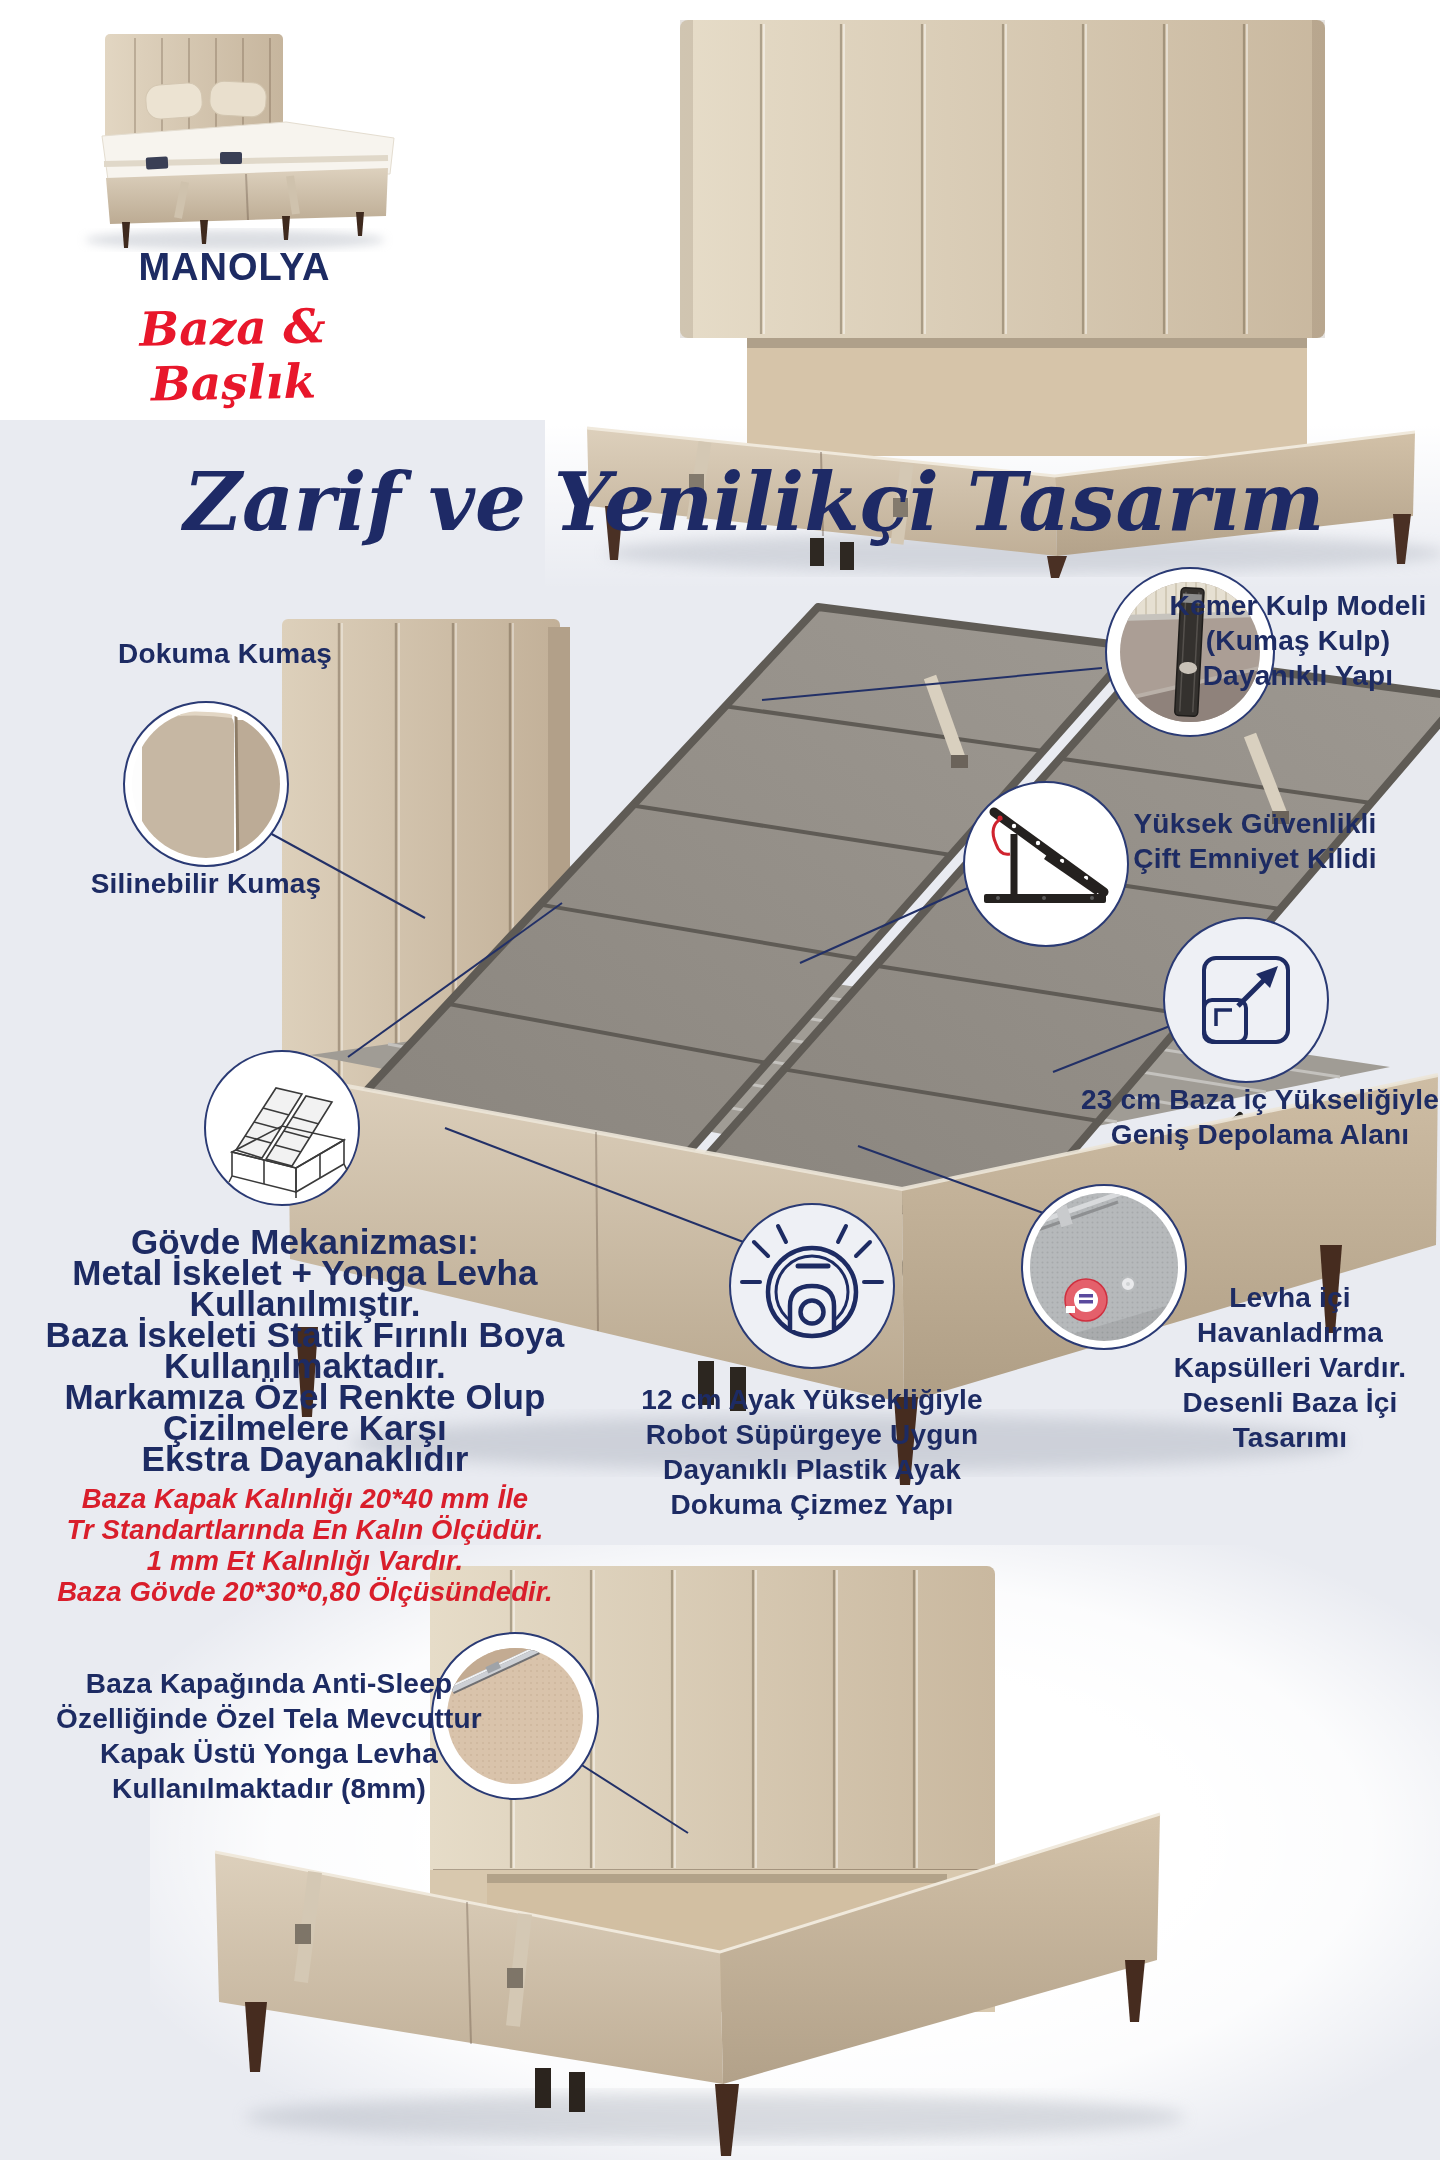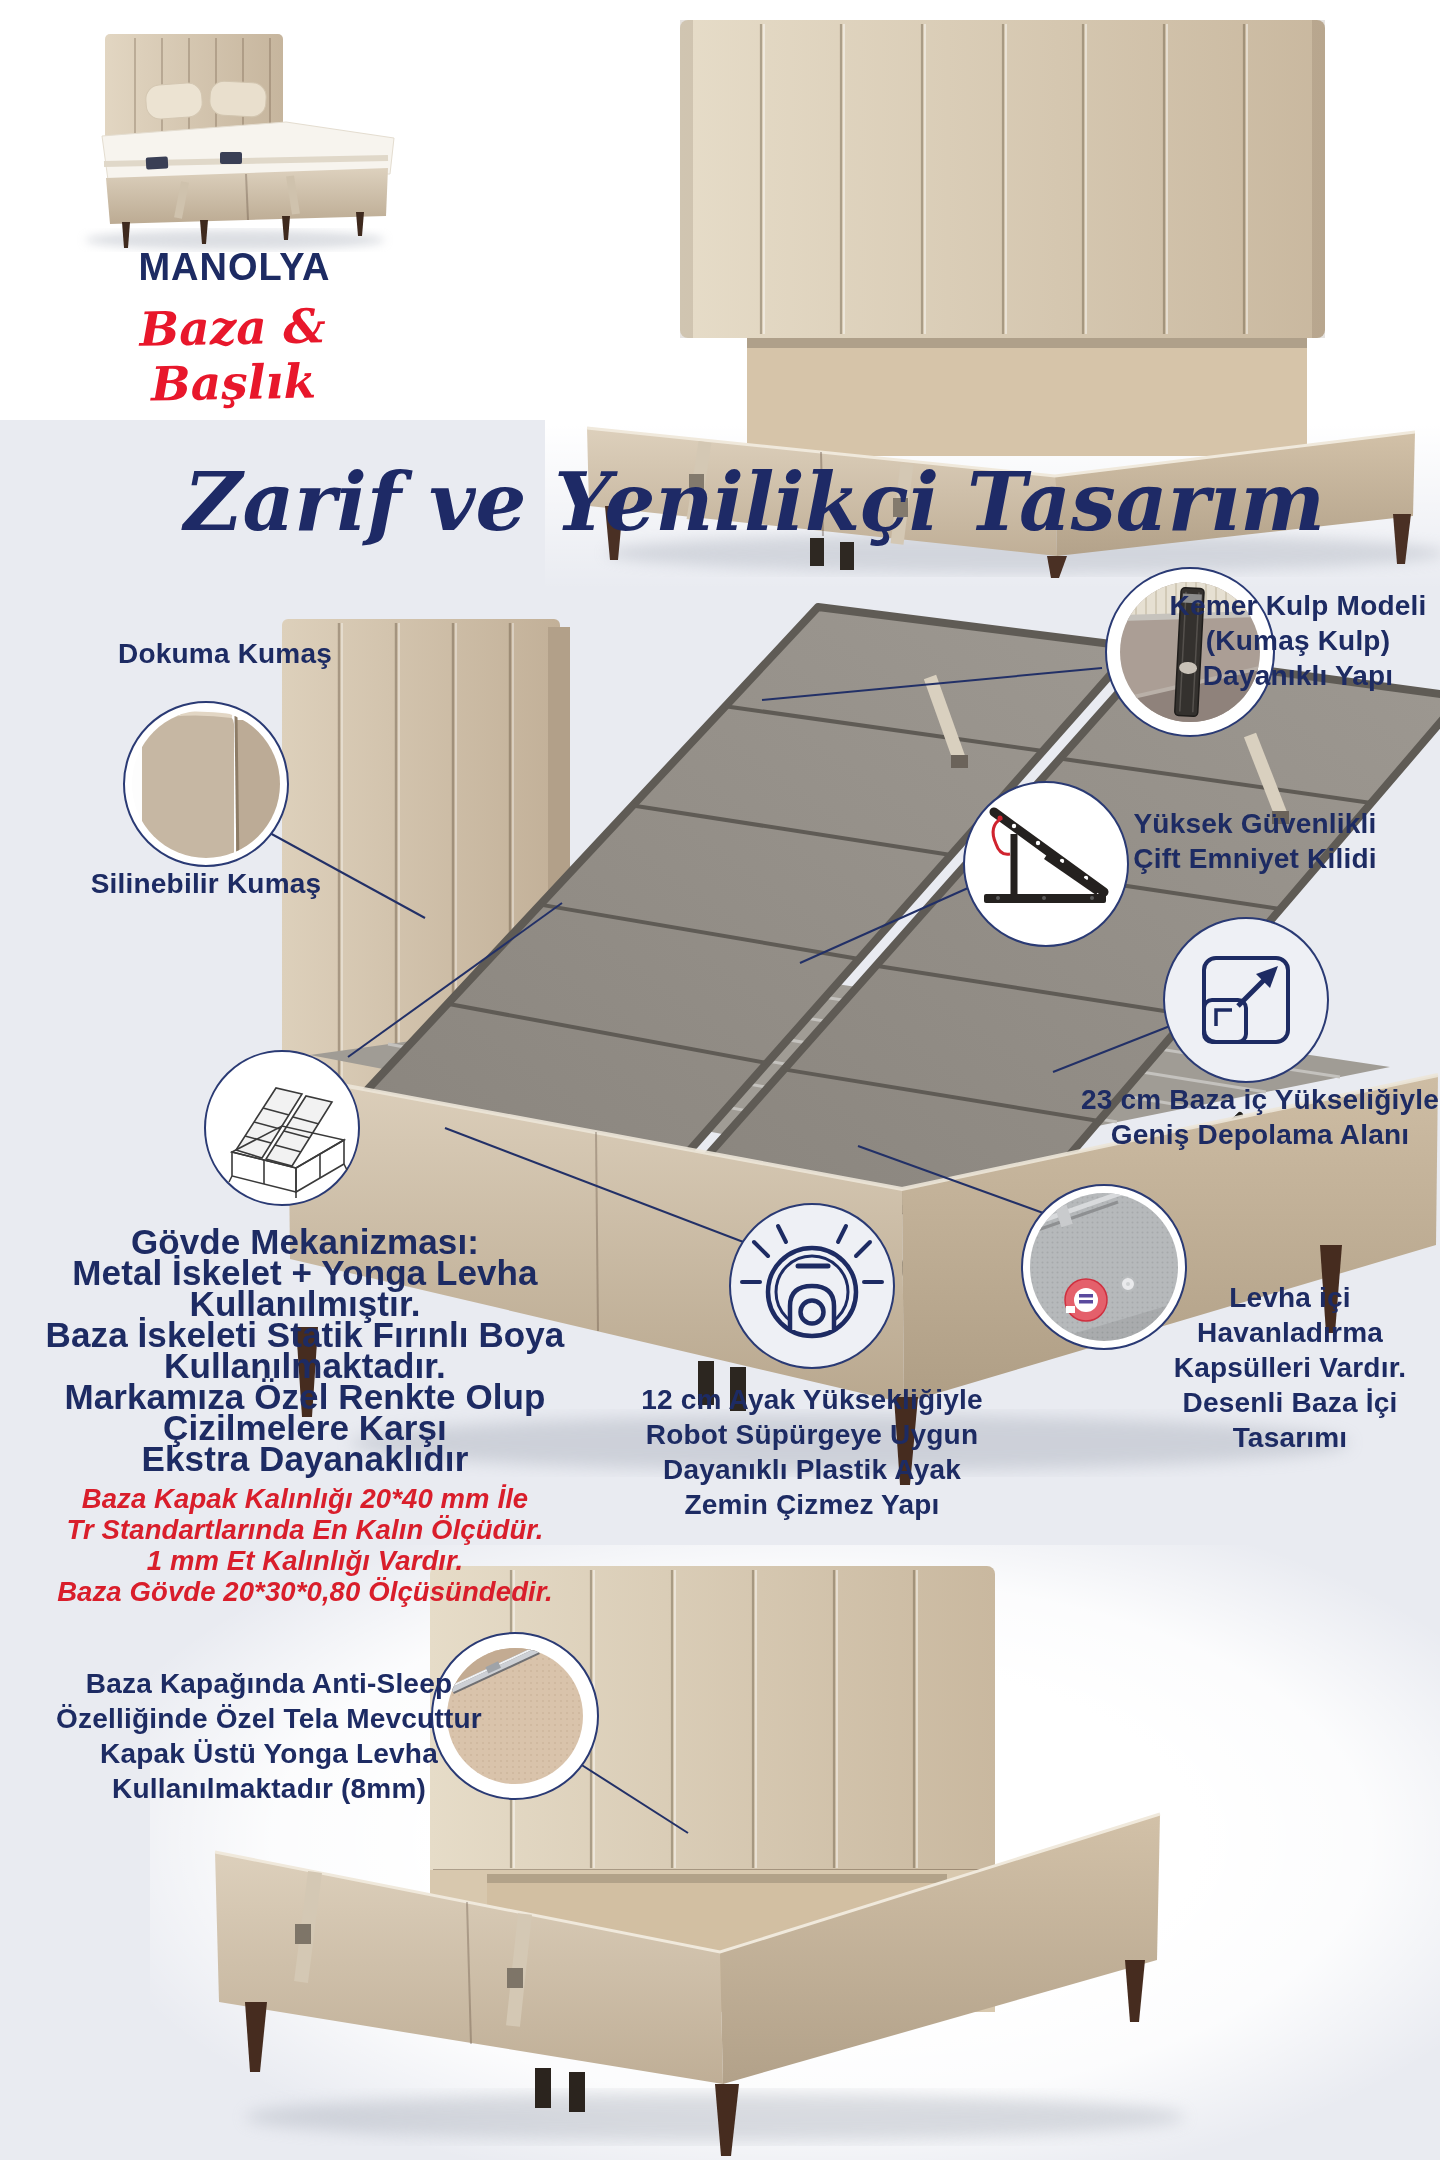--- a/index.html
+++ b/index.html
@@ -15,21 +15,21 @@
   .red-text{color:#d91e2b;font-weight:700;text-align:center;}
   .line{display:block;}
   .cap28 .line{font-size:28px;line-height:35px;letter-spacing:0.2px;}
   .cap27 .line{font-size:35px;line-height:31px;letter-spacing:0.1px;}
   .cap28g .line{font-size:27.5px;line-height:31px;letter-spacing:0.1px;font-style:italic;}
   .script{font-family:"DejaVu Serif",serif;font-style:italic;font-weight:700;}
   #brand-name{left:62px;top:246px;width:345px;text-align:center;font-size:38px;font-weight:700;
     letter-spacing:1px;color:#1d2b63;}
   #brand-tagline{left:58px;top:300px;width:350px;text-align:center;font-size:47px;color:#e8172b;
     transform:rotate(-1deg);}
-  #hero-title{left:184px;top:455px;width:1180px;font-size:80px;color:#1e2a66;}
+  #hero-title{left:164px;top:455px;width:1180px;text-align:center;font-size:80px;color:#1e2a66;}
   svg{display:block;}
 </style>
 </head>
 <body>
 
 <div id="canvas">
 
   <div class="abs gray-band"></div>
   <div class="abs hero-white"></div>
   <div class="abs bottom-glow"></div>
@@ -516,21 +516,21 @@
       <span class="line">Tr Standartlarında En Kalın Ölçüdür.</span>
       <span class="line">1 mm Et Kalınlığı Vardır.</span>
       <span class="line">Baza Gövde 20*30*0,80 Ölçüsündedir.</span>
     </div>
   </div>
 
   <div class="abs navy-text cap28" style="left:630px;top:1382px;width:364px;">
     <span class="line">12 cm Ayak Yüksekliğiyle</span>
     <span class="line">Robot Süpürgeye Uygun</span>
     <span class="line">Dayanıklı Plastik Ayak</span>
-    <span class="line">Zemin Çizmez Yapı</span>
+    <span class="line">Dokuma Çizmez Yapı</span>
   </div>
 
   <div class="abs navy-text cap28" style="left:1140px;top:1280px;width:300px;">
     <span class="line">Levha içi</span>
     <span class="line">Havanladırma</span>
     <span class="line">Kapsülleri Vardır.</span>
     <span class="line">Desenli Baza İçi</span>
     <span class="line">Tasarımı</span>
   </div>
 

